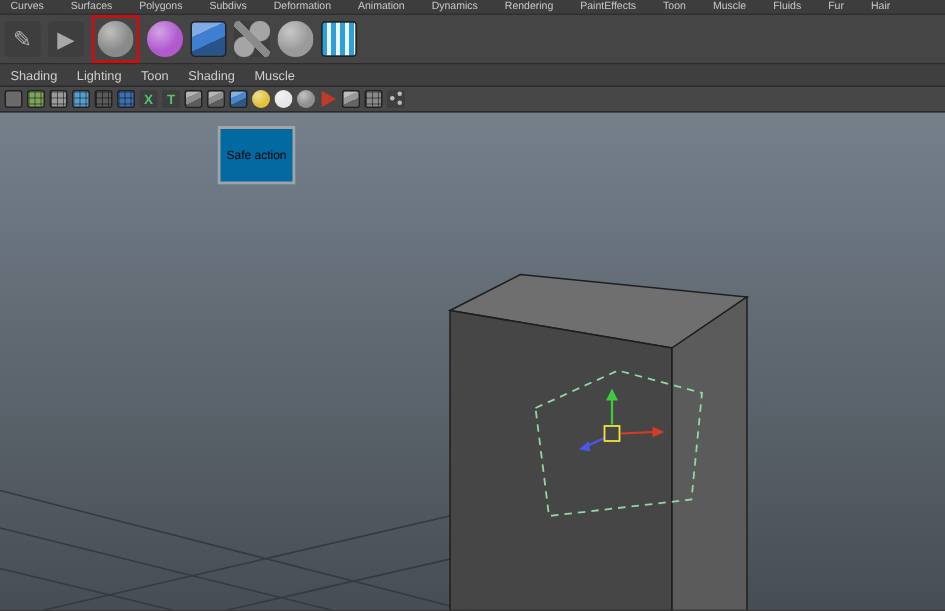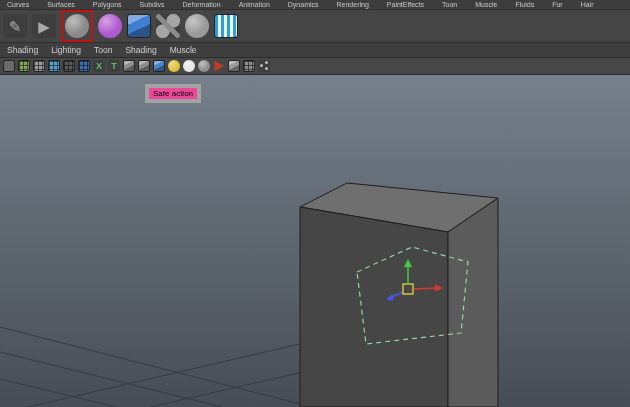--- a/index.html
+++ b/index.html
@@ -53,22 +53,22 @@
   .icon-share { position:relative; }
   .icon-share::before { content:""; position:absolute; left:2px; top:4px; width:3px; height:3px;
     border-radius:50%; background:#bbb; box-shadow:5px -3px 0 #bbb, 5px 3px 0 #bbb; }
 
   
   .viewport-wrap { position:relative; height:332px; }
   .viewport-wrap svg { display:block; }
 
   
   .tooltip { position:absolute; left:145px; top:84px; z-index:10;
-    background:#ec4899; color:#000; border:4px solid #a3a3a3;
-    font-size:8px; line-height:11px; padding:0 4px; white-space:nowrap; }
+    background:#0369a1; color:#000; border:2px solid #a3a3a3;
+    font-size:8px; line-height:11px; padding:12px 4px; white-space:nowrap; }
 </style>
 </head>
 <body>
 
 <div class="app">
 
   <div class="tabbar">
       <span class="tab">Curves</span>
       <span class="tab">Surfaces</span>
       <span class="tab">Polygons</span>

